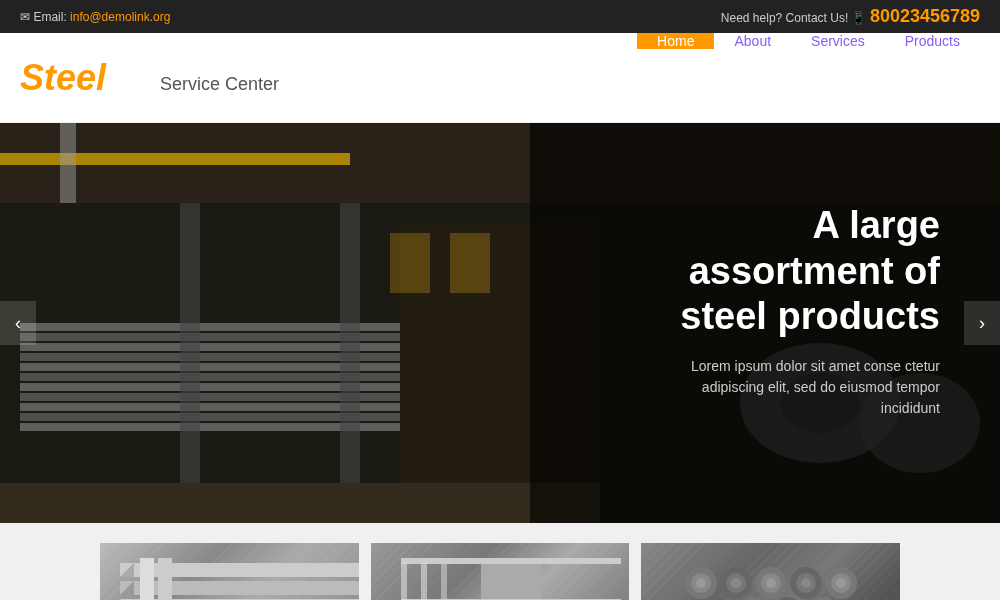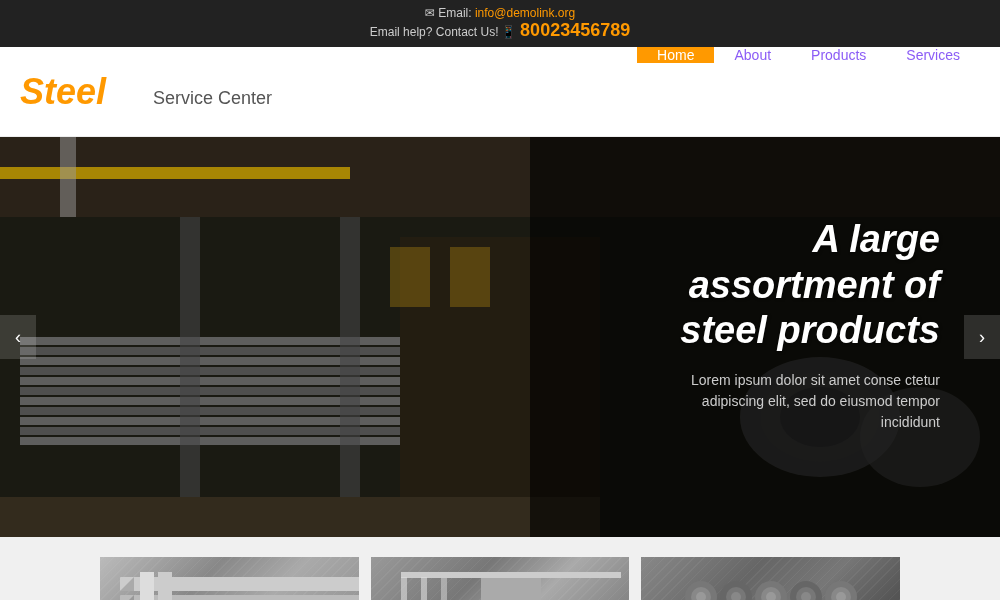--- a/index.html
+++ b/index.html
@@ -7,39 +7,38 @@
 
     
     .top-bar {
       background: #222;
       color: #ccc;
       font-size: 12px;
       padding: 6px 20px;
       display: flex;
       justify-content: space-between;
       align-items: center;
-      flex-direction: column;
     }
     .top-bar a { color: #f90; text-decoration: none; }
     .top-bar .phone { color: #f90; font-weight: bold; font-size: 18px; }
 
     
     .header {
       background: #fff;
       display: flex;
       align-items: center;
       justify-content: space-between;
       padding: 0 20px;
       height: 90px;
       border-bottom: 1px solid #eee;
     }
     .logo {
       display: flex;
       align-items: baseline;
-      gap: 3px;
+      gap: 10px;
     }
     .logo-steel {
       font-size: 36px;
       font-weight: bold;
       color: #f90;
       font-style: italic;
     }
     .logo-sub {
       font-size: 18px;
       color: #555;
@@ -92,21 +91,20 @@
       text-align: right;
       color: #fff;
       max-width: 300px;
     }
     .hero-title {
       font-size: 38px;
       font-weight: bold;
       line-height: 1.2;
       margin-bottom: 16px;
       text-shadow: 1px 1px 3px rgba(0,0,0,0.5);
-      font-style: italic;
     }
     .hero-desc {
       font-size: 14px;
       color: #ccc;
       margin-bottom: 24px;
       line-height: 1.5;
     }
     .hero-btn {
       display: inline-block;
       background: #f90;
@@ -188,36 +186,36 @@
 </head>
 <body>
 
 <div class="top-bar">
   <div>
     <span>✉</span>
     <span>Email:</span>
     <a>info@demolink.org</a>
   </div>
   <div>
-    <span>Email help? Contact Us!</span>
+    <span>Need help? Contact Us!</span>
     <span> 📱 </span>
     <span class="phone">80023456789</span>
   </div>
 </div>
 
 <div class="header">
   <div class="logo">
     <span class="logo-steel">Steel</span>
     <span class="logo-sub">Service Center</span>
   </div>
   <nav>
     <a class="active" href="#">Home</a>
     <a href="#">About</a>
+    <a href="#">Services</a>
     <a href="#">Products</a>
-    <a href="#">Services</a>
   </nav>
 </div>
 
 <div class="hero">
 
   <div class="hero-image-sim">
 
     <svg width="1000" height="400" xmlns="http://www.w3.org/2000/svg" style="position:absolute;top:0;left:0;">
 
       <rect x="0" y="0" width="1000" height="400" fill="#1a1a12"></rect>

